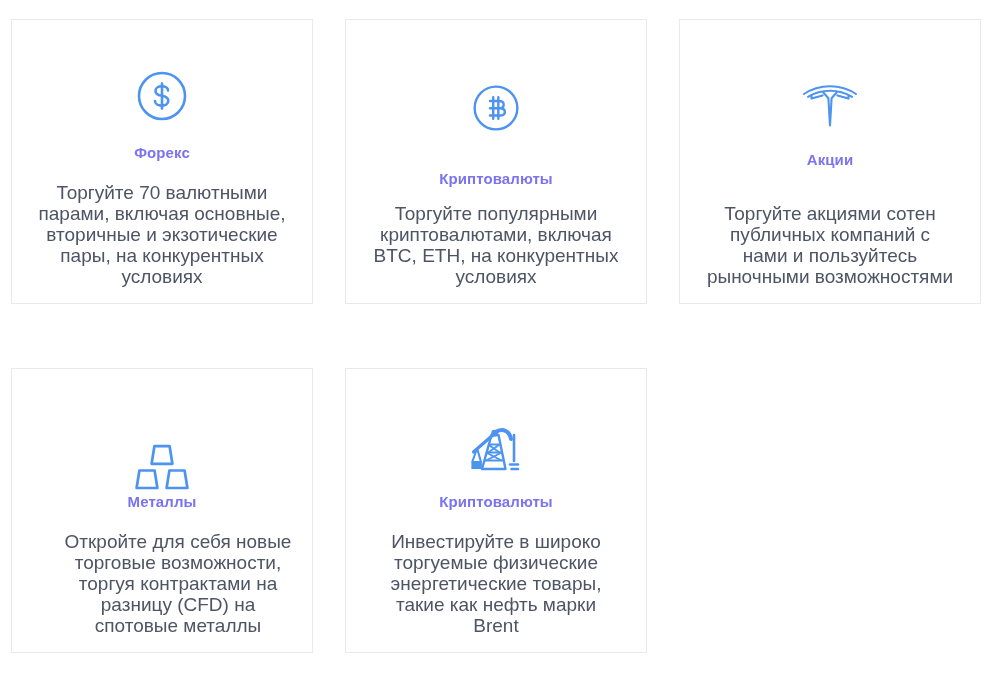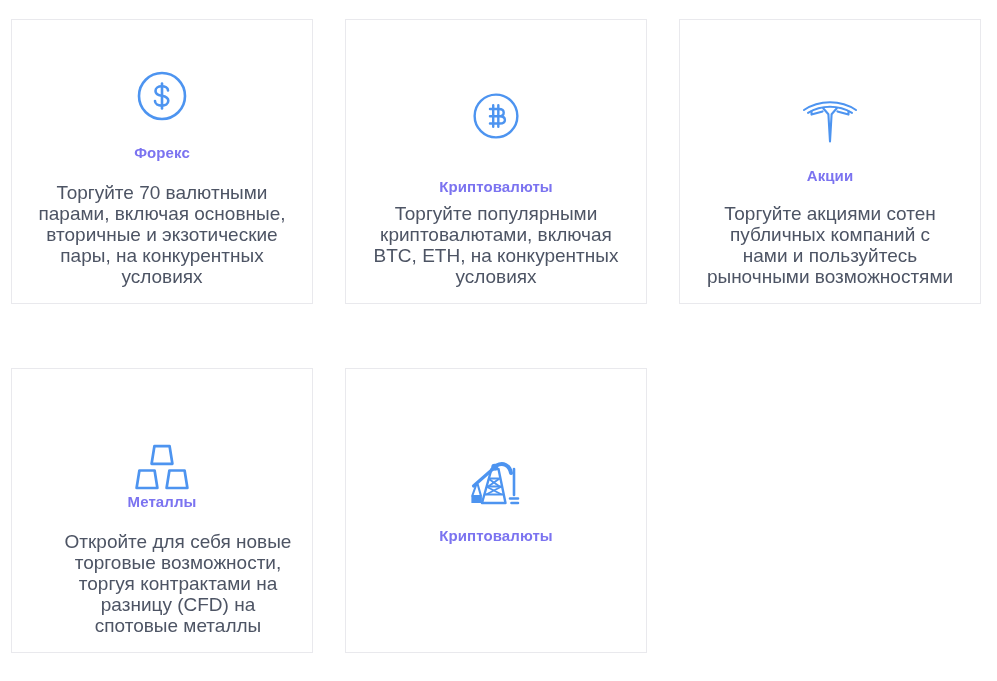--- a/index.html
+++ b/index.html
@@ -61,25 +61,25 @@
     max-width: 250px;
   }
 
   
   .c-forex   .icon-wrap { height: 84px; padding-top: 22px; }
   .c-forex   .card-title { margin-top: 20px; }
   .c-forex   .card-desc  { margin-top: 20px; }
 
   .c-crypto  .icon-wrap { height: 94px; padding-top: 32px; }
   .c-crypto  .card-title { margin-top: 36px; text-align: right; }
-  .c-crypto  .card-desc  { margin-top: 7px; }
+  .c-crypto  .card-desc  { margin-top: 15px; }
 
   .c-stocks  .icon-wrap { height: 94px; padding-top: 34px; }
   .c-stocks  .card-title { margin-top: 23px; text-align: center; }
-  .c-stocks  .card-desc  { margin-top: 18px; text-align: center; }
+  .c-stocks  .card-desc  { margin-top: 34px; text-align: center; }
 
   .c-metals  .icon-wrap { height: 84px; padding-top: 25px; }
   .c-metals  .card-title { }
   .c-metals  .card-desc  { margin-top: 20px; margin-left: 32px; }
 
   .c-energy  .icon-wrap { height: 96px; padding-top: 30px; }
   .c-energy  .card-title { margin-top: 16px; }
   .c-energy  .card-desc  { margin-top: 20px; }
 
   .c-indices .icon-wrap { height: 96px; padding-top: 34px; }
@@ -168,16 +168,17 @@
 
           <path d="M11.5 31 L7.2 43 H16 L12.6 31" stroke="#4d94f0" stroke-width="2.1" stroke-linejoin="round" fill="none"></path>
           <rect x="6.4" y="43.5" width="10.5" height="6.5" fill="#4d94f0"></rect>
 
           <path d="M49 16 V42" stroke="#4d94f0" stroke-width="2.6" stroke-linecap="round"></path>
           <path d="M45 45.5 H53 M46.5 50 H53" stroke="#4d94f0" stroke-width="2.6" stroke-linecap="round"></path>
         </svg>
       </span>
     </div>
     <div class="card-title">Криптовалюты</div>
+    <div class="card-desc">Инвестируйте в широко торгуемые физические энергетические товары, такие как нефть марки Brent</div>
   </div>
 
 
 </div>
 
 </body></html>

